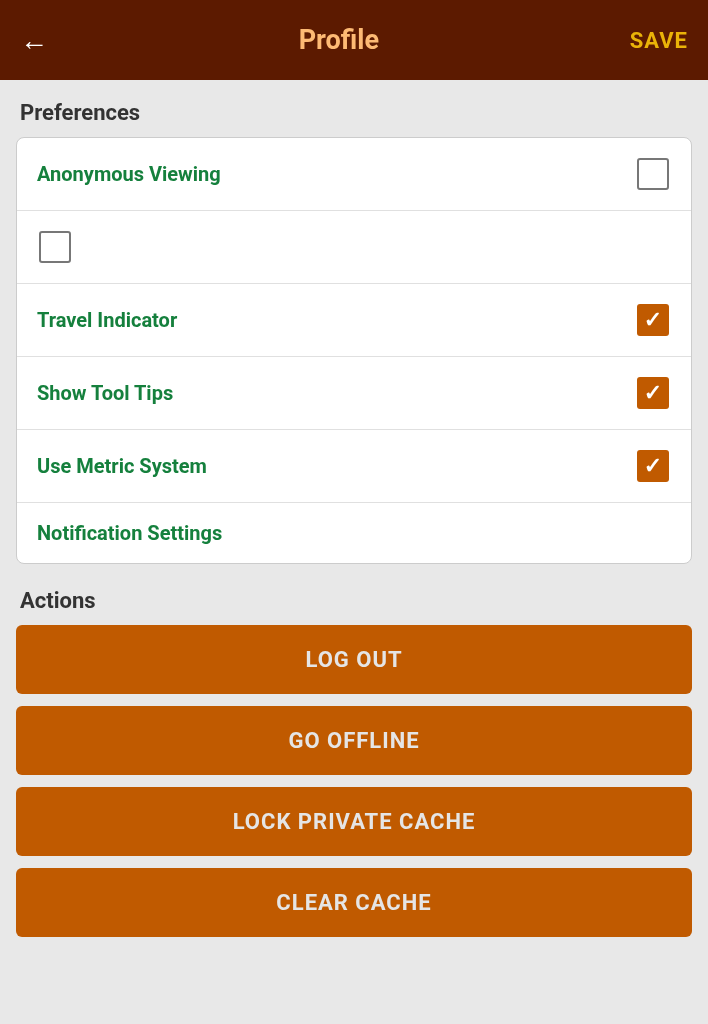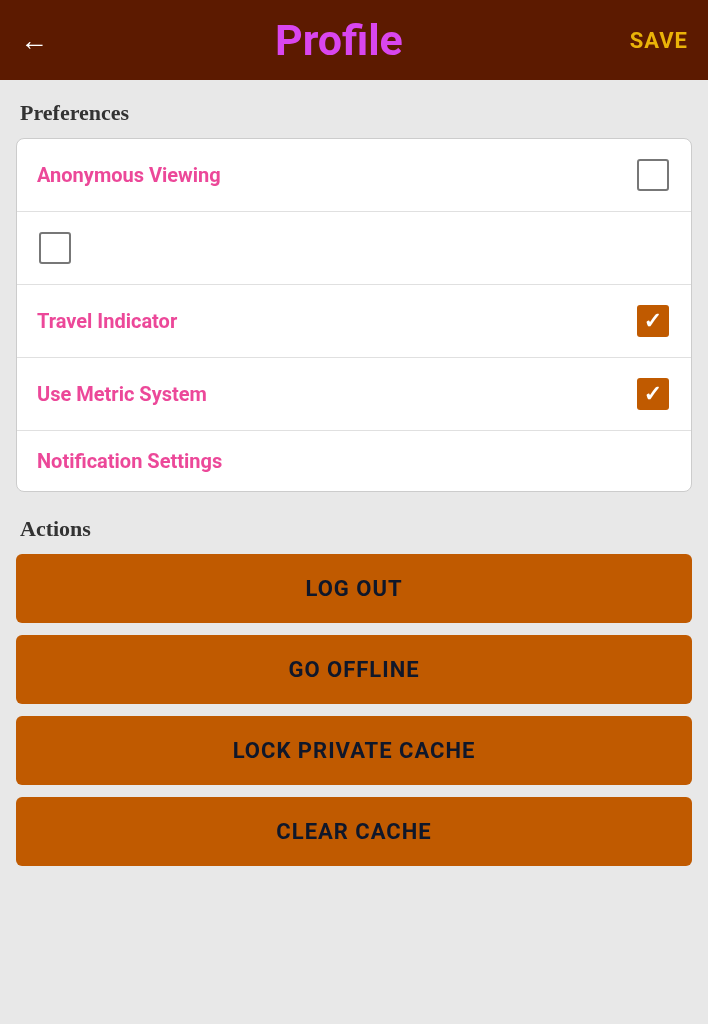--- a/index.html
+++ b/index.html
@@ -27,22 +27,22 @@
     }
 
     .header-back {
       color: white;
       font-size: 28px;
       font-weight: bold;
       cursor: pointer;
     }
 
     .header-title {
-      color: #d946ef;
-      font-size: 43px;
+      color: #fdba74;
+      font-size: 27px;
       font-weight: bold;
       flex: 1;
       text-align: center;
     }
 
     .header-save {
       color: #eab308;
       font-size: 22px;
       font-weight: bold;
       cursor: pointer;
@@ -54,21 +54,20 @@
       padding: 20px 16px;
     }
 
     
     .section-label {
       font-size: 22px;
       font-weight: bold;
       color: #333;
       margin-bottom: 12px;
       padding-left: 4px;
-      font-family: Liberation Serif, serif;
     }
 
     
     .preferences-card {
       background: white;
       border-radius: 8px;
       border: 1px solid #ccc;
       margin-bottom: 24px;
       overflow: hidden;
     }
@@ -81,21 +80,21 @@
       border-bottom: 1px solid #e0e0e0;
     }
 
     .pref-row:last-child {
       border-bottom: none;
     }
 
     .pref-label {
       font-size: 20px;
       font-weight: bold;
-      color: #ec4899;
+      color: #15803d;
     }
 
     
     .checkbox-container {
       width: 36px;
       height: 36px;
       display: flex;
       align-items: center;
       justify-content: center;
     }
@@ -129,21 +128,21 @@
     
     .actions-section {
       margin-bottom: 24px;
     }
 
     .action-btn {
       display: block;
       width: 100%;
       padding: 22px;
       background-color: #c05a00;
-      color: #0f172a;
+      color: #e5e5e5;
       font-size: 22px;
       font-weight: bold;
       text-align: center;
       border: none;
       border-radius: 6px;
       margin-bottom: 12px;
       cursor: pointer;
       letter-spacing: 1px;
     }
   </style>
@@ -175,20 +174,26 @@
       </div>
     </div>
 
     <div class="pref-row">
       <span class="pref-label">Travel Indicator</span>
       <div class="checkbox-container">
         <div class="checkbox-checked"></div>
       </div>
     </div>
 
+    <div class="pref-row">
+      <span class="pref-label">Show Tool Tips</span>
+      <div class="checkbox-container">
+        <div class="checkbox-checked"></div>
+      </div>
+    </div>
 
     <div class="pref-row">
       <span class="pref-label">Use Metric System</span>
       <div class="checkbox-container">
         <div class="checkbox-checked"></div>
       </div>
     </div>
 
     <div class="pref-row">
       <span class="pref-label">Notification Settings</span>

